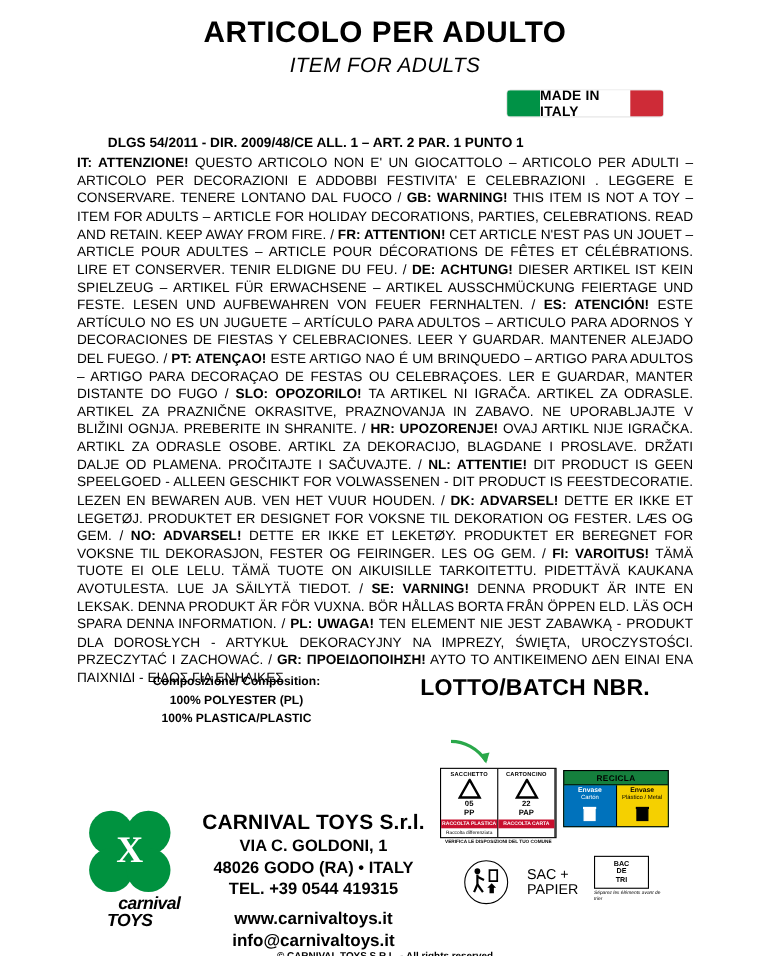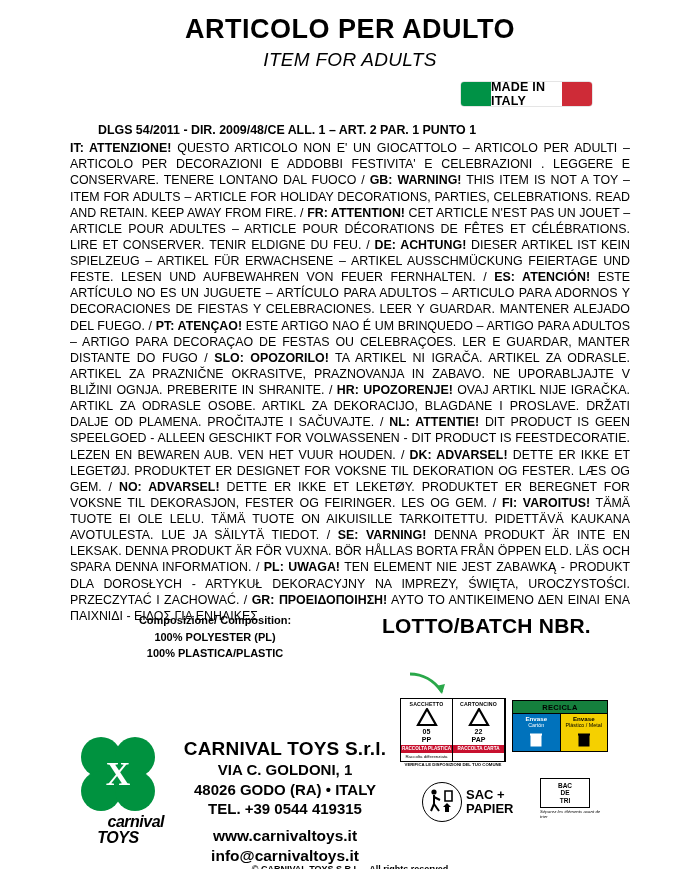--- a/index.html
+++ b/index.html
@@ -35,21 +35,21 @@
     font-style: italic;
     margin-top: 4px;
     letter-spacing: 0.3px;
   }
 
   
   .flag-badge {
     position: absolute;
     top: 68px;
     left: 461px;
-    width: 131px;
+    width: 142px;
     height: 24px;
     display: flex;
     align-items: stretch;
     border-radius: 3px;
     overflow: hidden;
     box-shadow: 0 0 0 0.5px #cccccc;
   }
   .flag-green { width: 30px; background: #009246; }
   .flag-white {
     flex: 1;
@@ -300,23 +300,23 @@
   }
   .triman-circle {
     width: 38px; height: 38px;
     border: 1.6px solid #000;
     border-radius: 50%;
     position: relative;
     flex: none;
   }
   .sac-papier {
     font-size: 13px;
-    font-weight: bold;
+    font-weight: normal;
     line-height: 1.05;
-    margin-left: 4px;
+    margin-left: 17px;
   }
   .bac-box {
     position: absolute;
     top: 102px;
     left: 140px;
     width: 62px;
   }
   .bac-inner {
     border: 1.4px solid #000;
     width: 44px;

